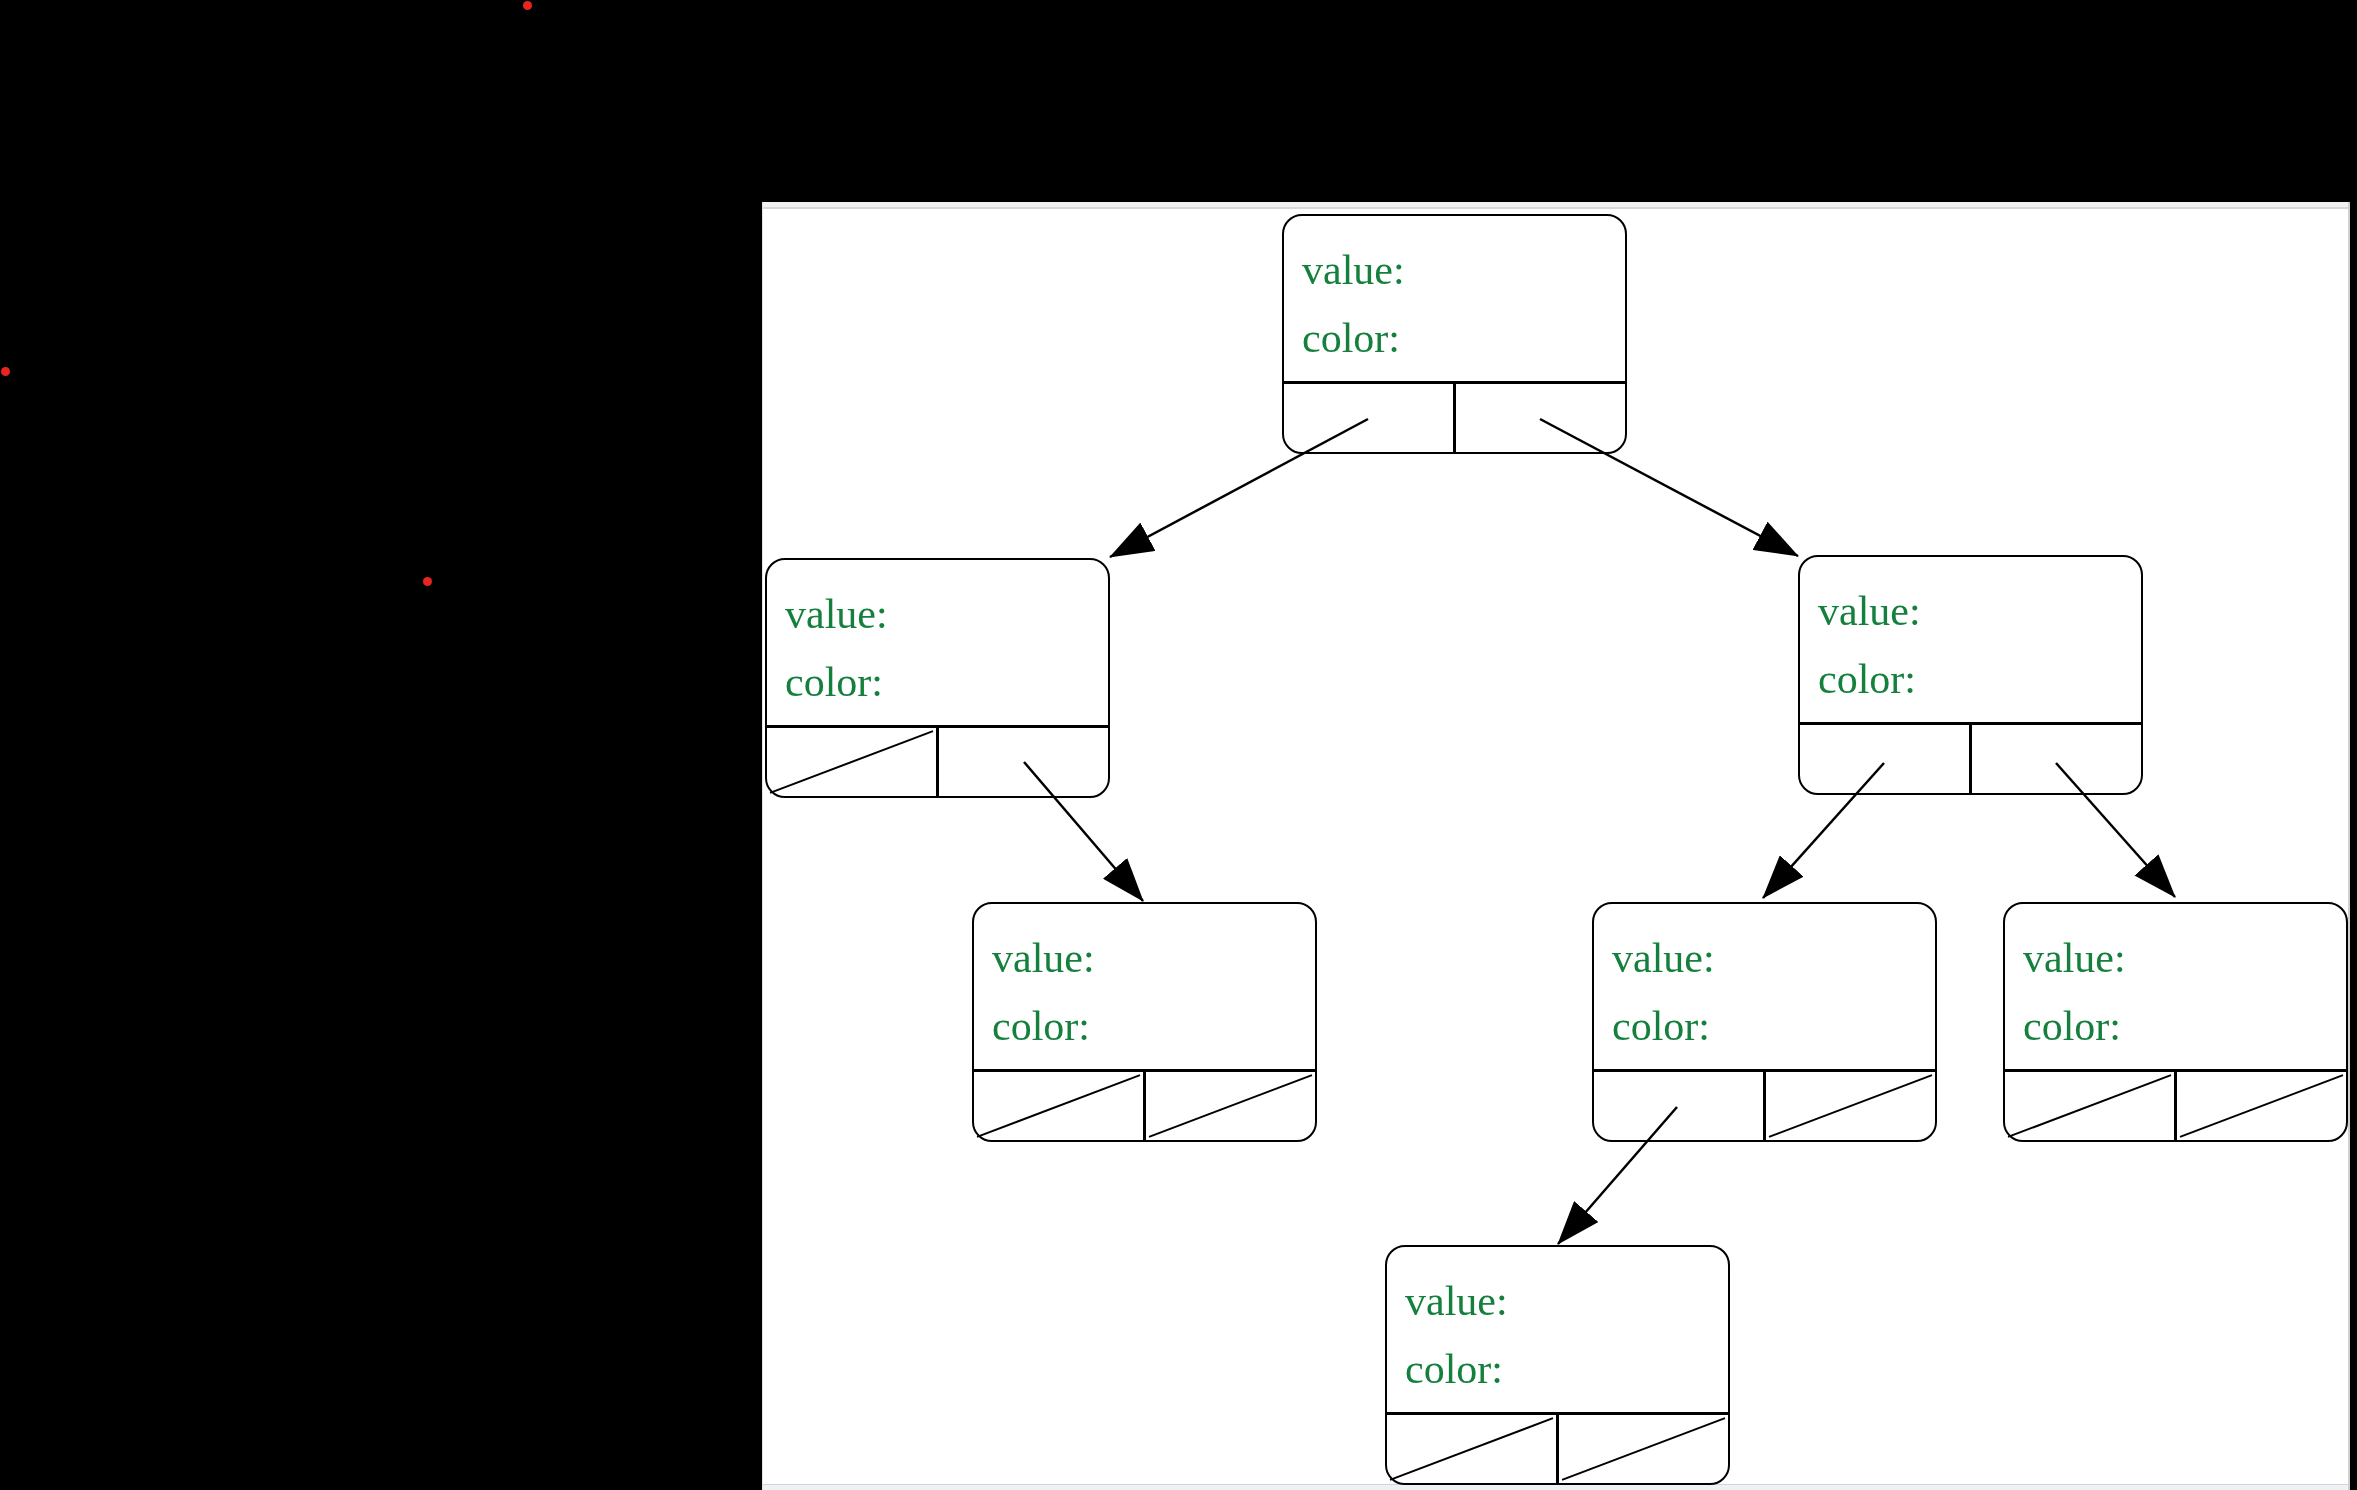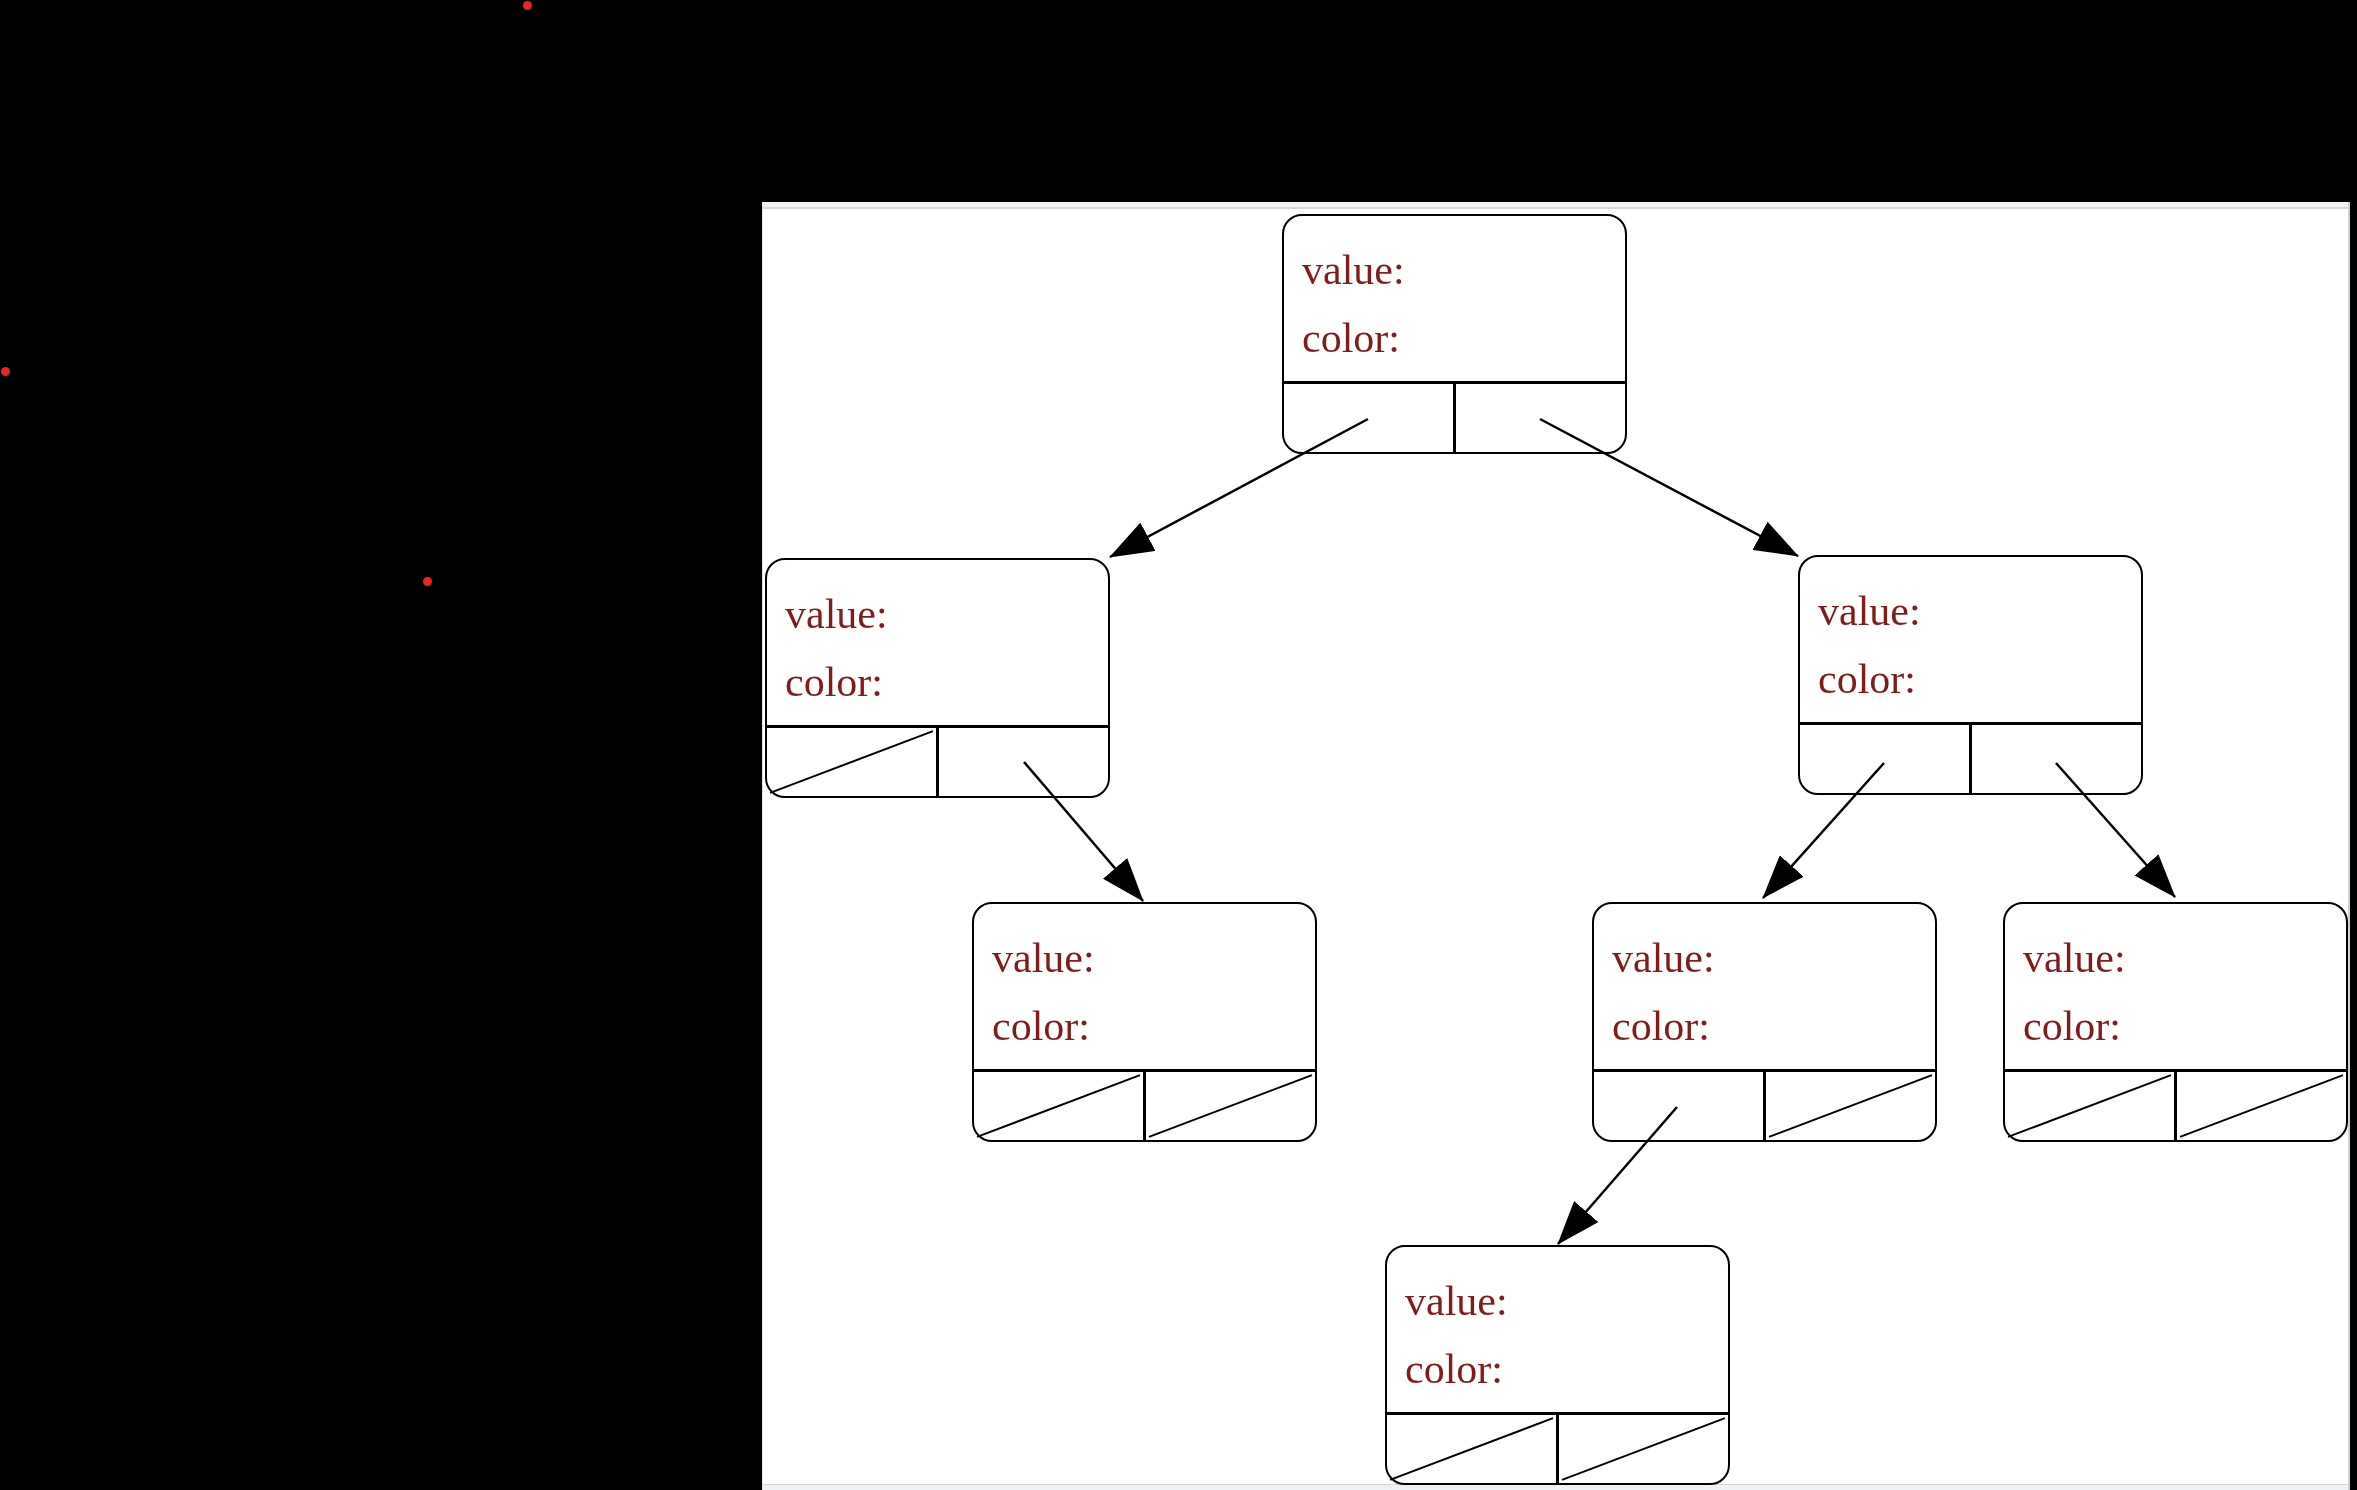--- a/index.html
+++ b/index.html
@@ -64,21 +64,21 @@
   .nbody {
     position: absolute;
     left: 0; top: 0; right: 0;
     bottom: 71px;
     padding: 20px 0 0 18px;
     box-sizing: border-box;
   }
   .nline {
     font-size: 42px;
     line-height: 68px;
-    color: #7f1d1d;
+    color: #15803d;
     white-space: nowrap;
   }
   .cells {
     position: absolute;
     left: 0; right: 0; bottom: 0;
     height: 68px;
     border-top: 3px solid #000000;
     display: flex;
   }
   .cell { position: relative; flex: 1; }

